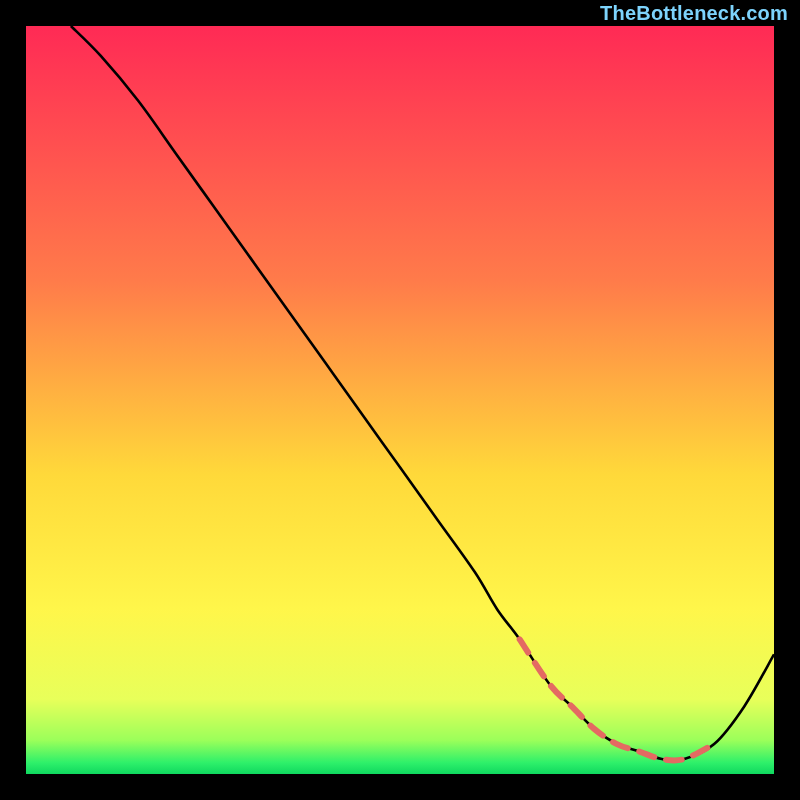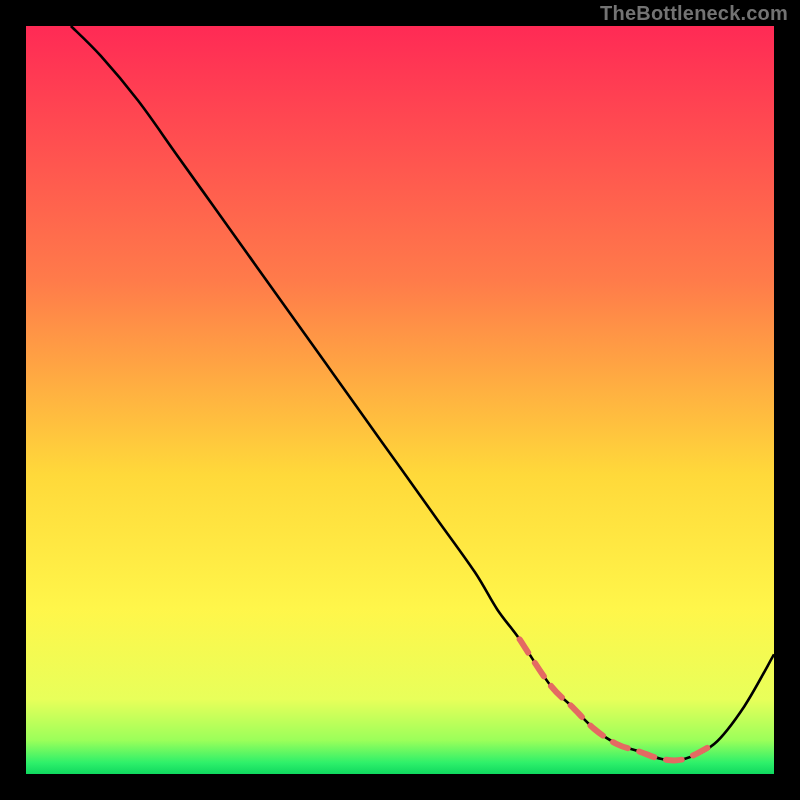--- a/index.html
+++ b/index.html
@@ -33,21 +33,21 @@
     display: block;
   }
 
   .watermark {
     position: absolute;
     top: 2px;
     right: 12px;
     font-family: Arial, Helvetica, sans-serif;
     font-size: 20px;
     font-weight: 600;
-    color: #737373;
+    color: #7dd3fc;
     letter-spacing: 0.2px;
     user-select: none;
   }
 </style>
 </head>
 <body>
 
 <div class="frame">
 
   <div class="plot">

